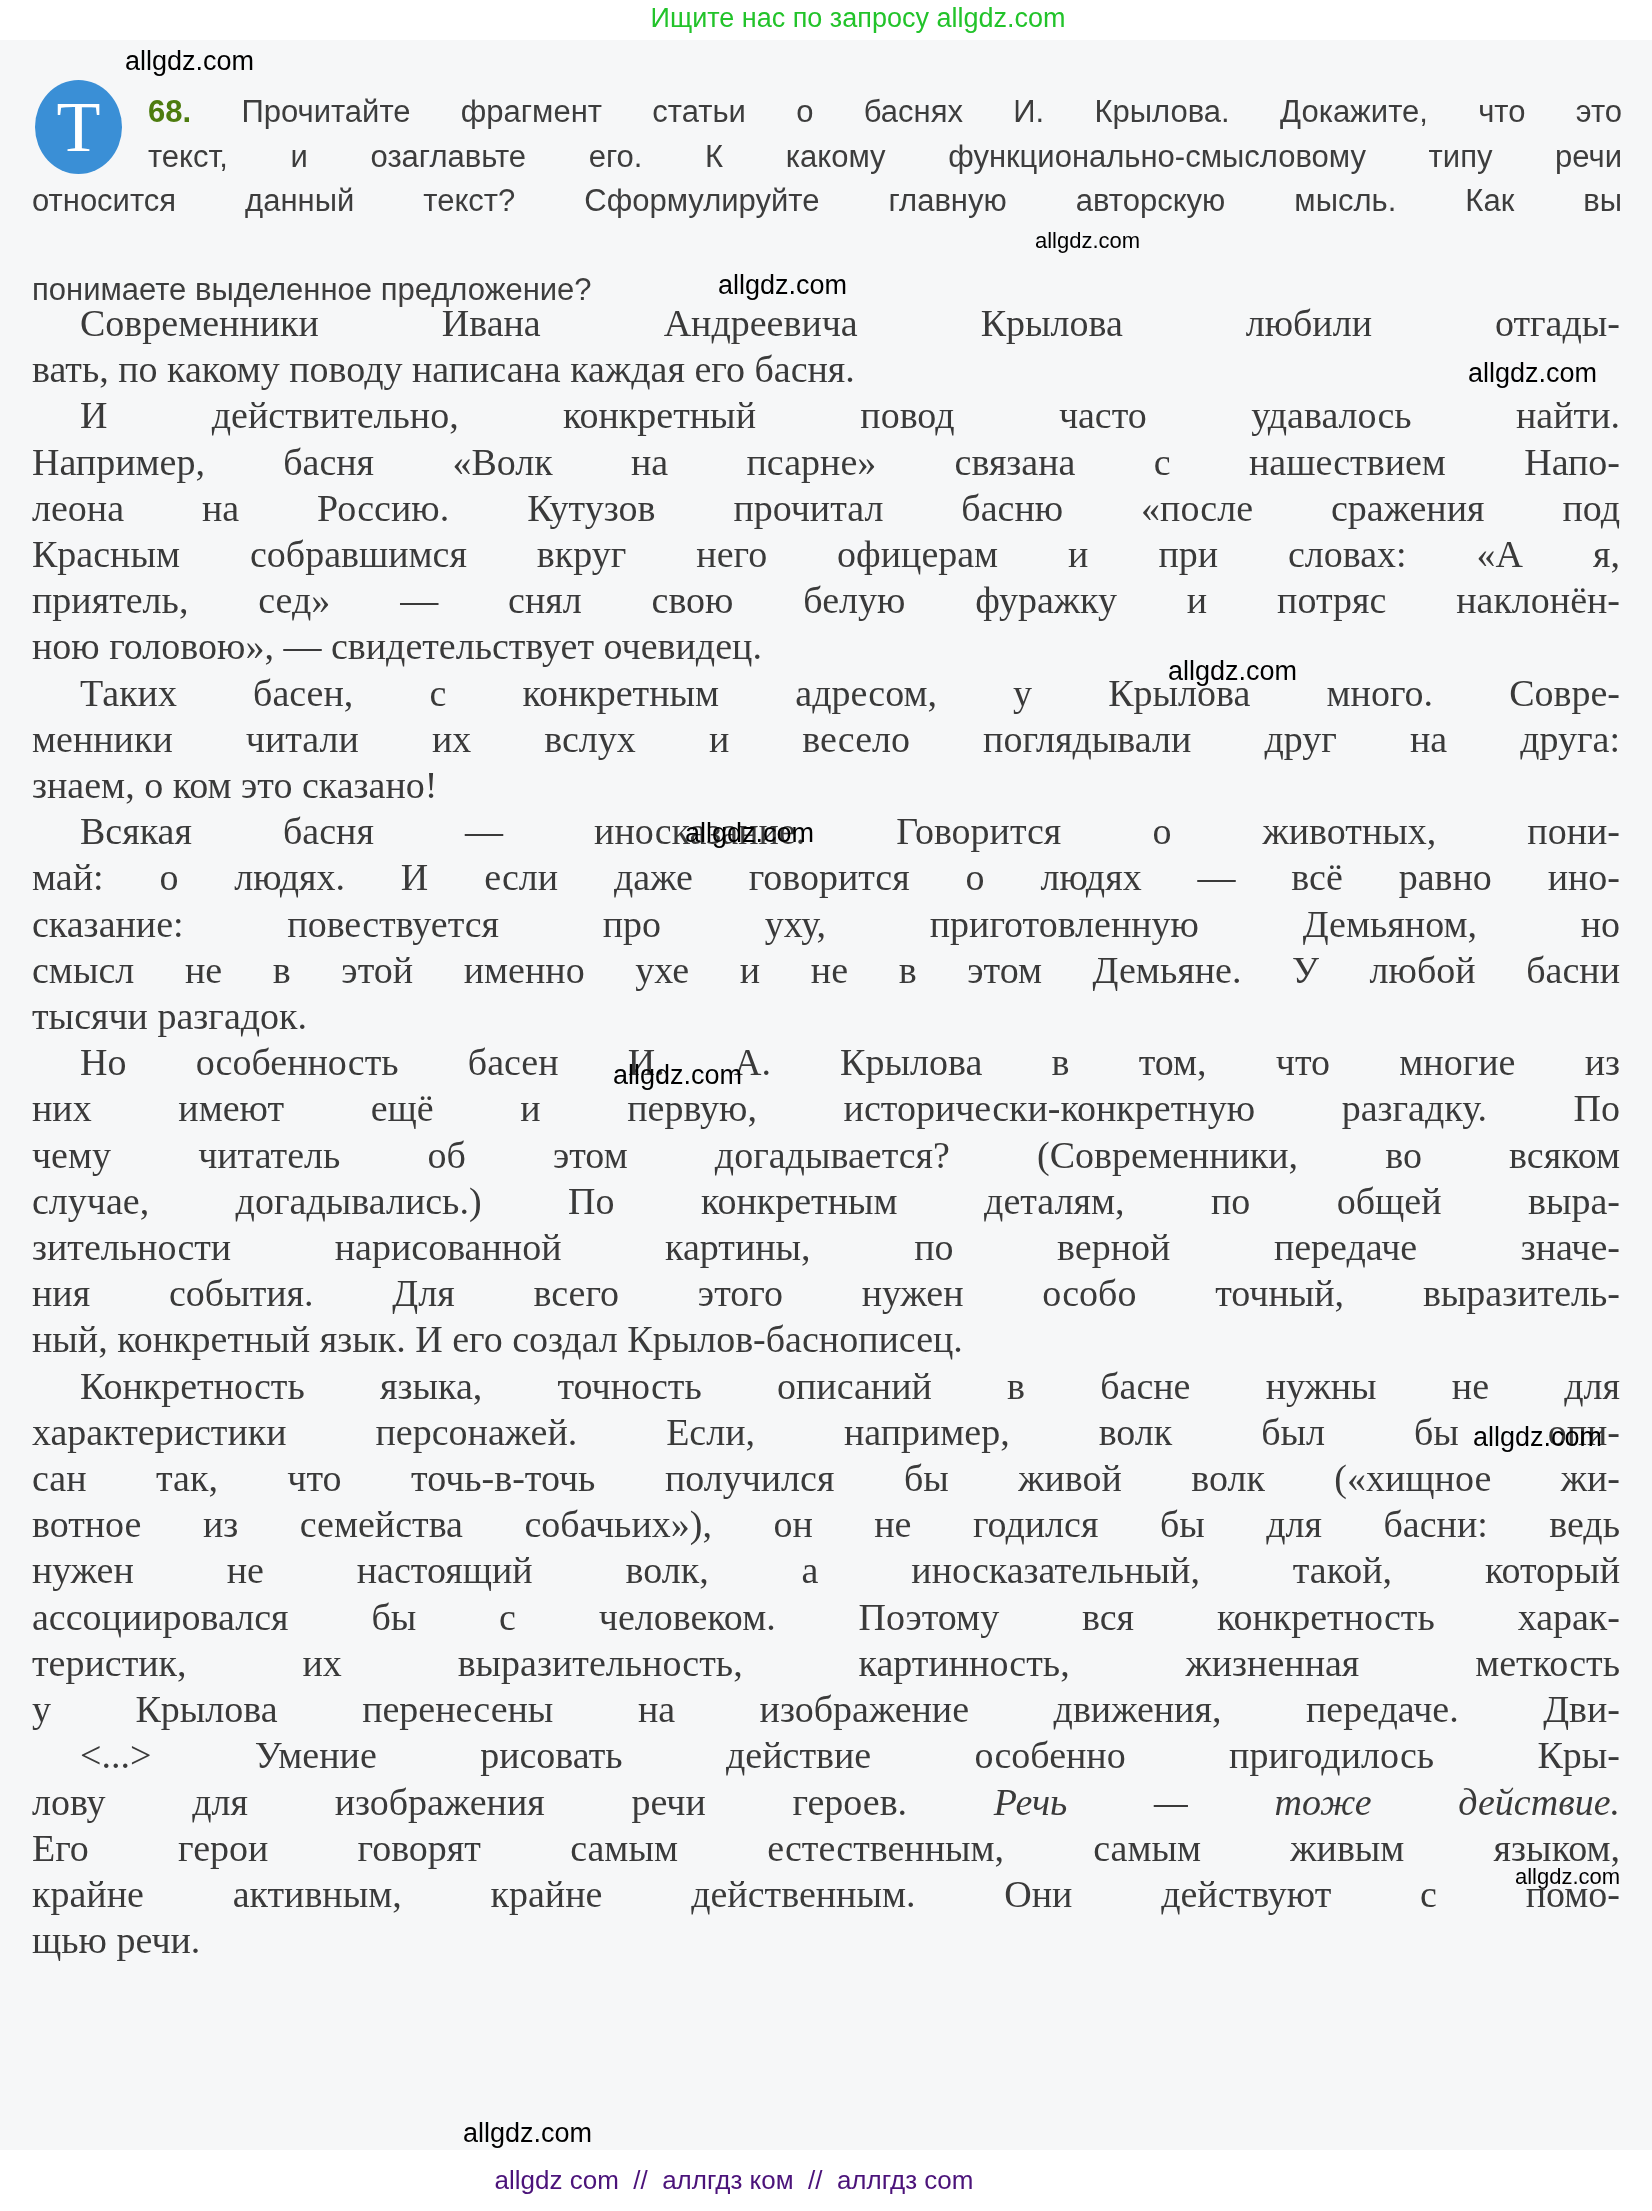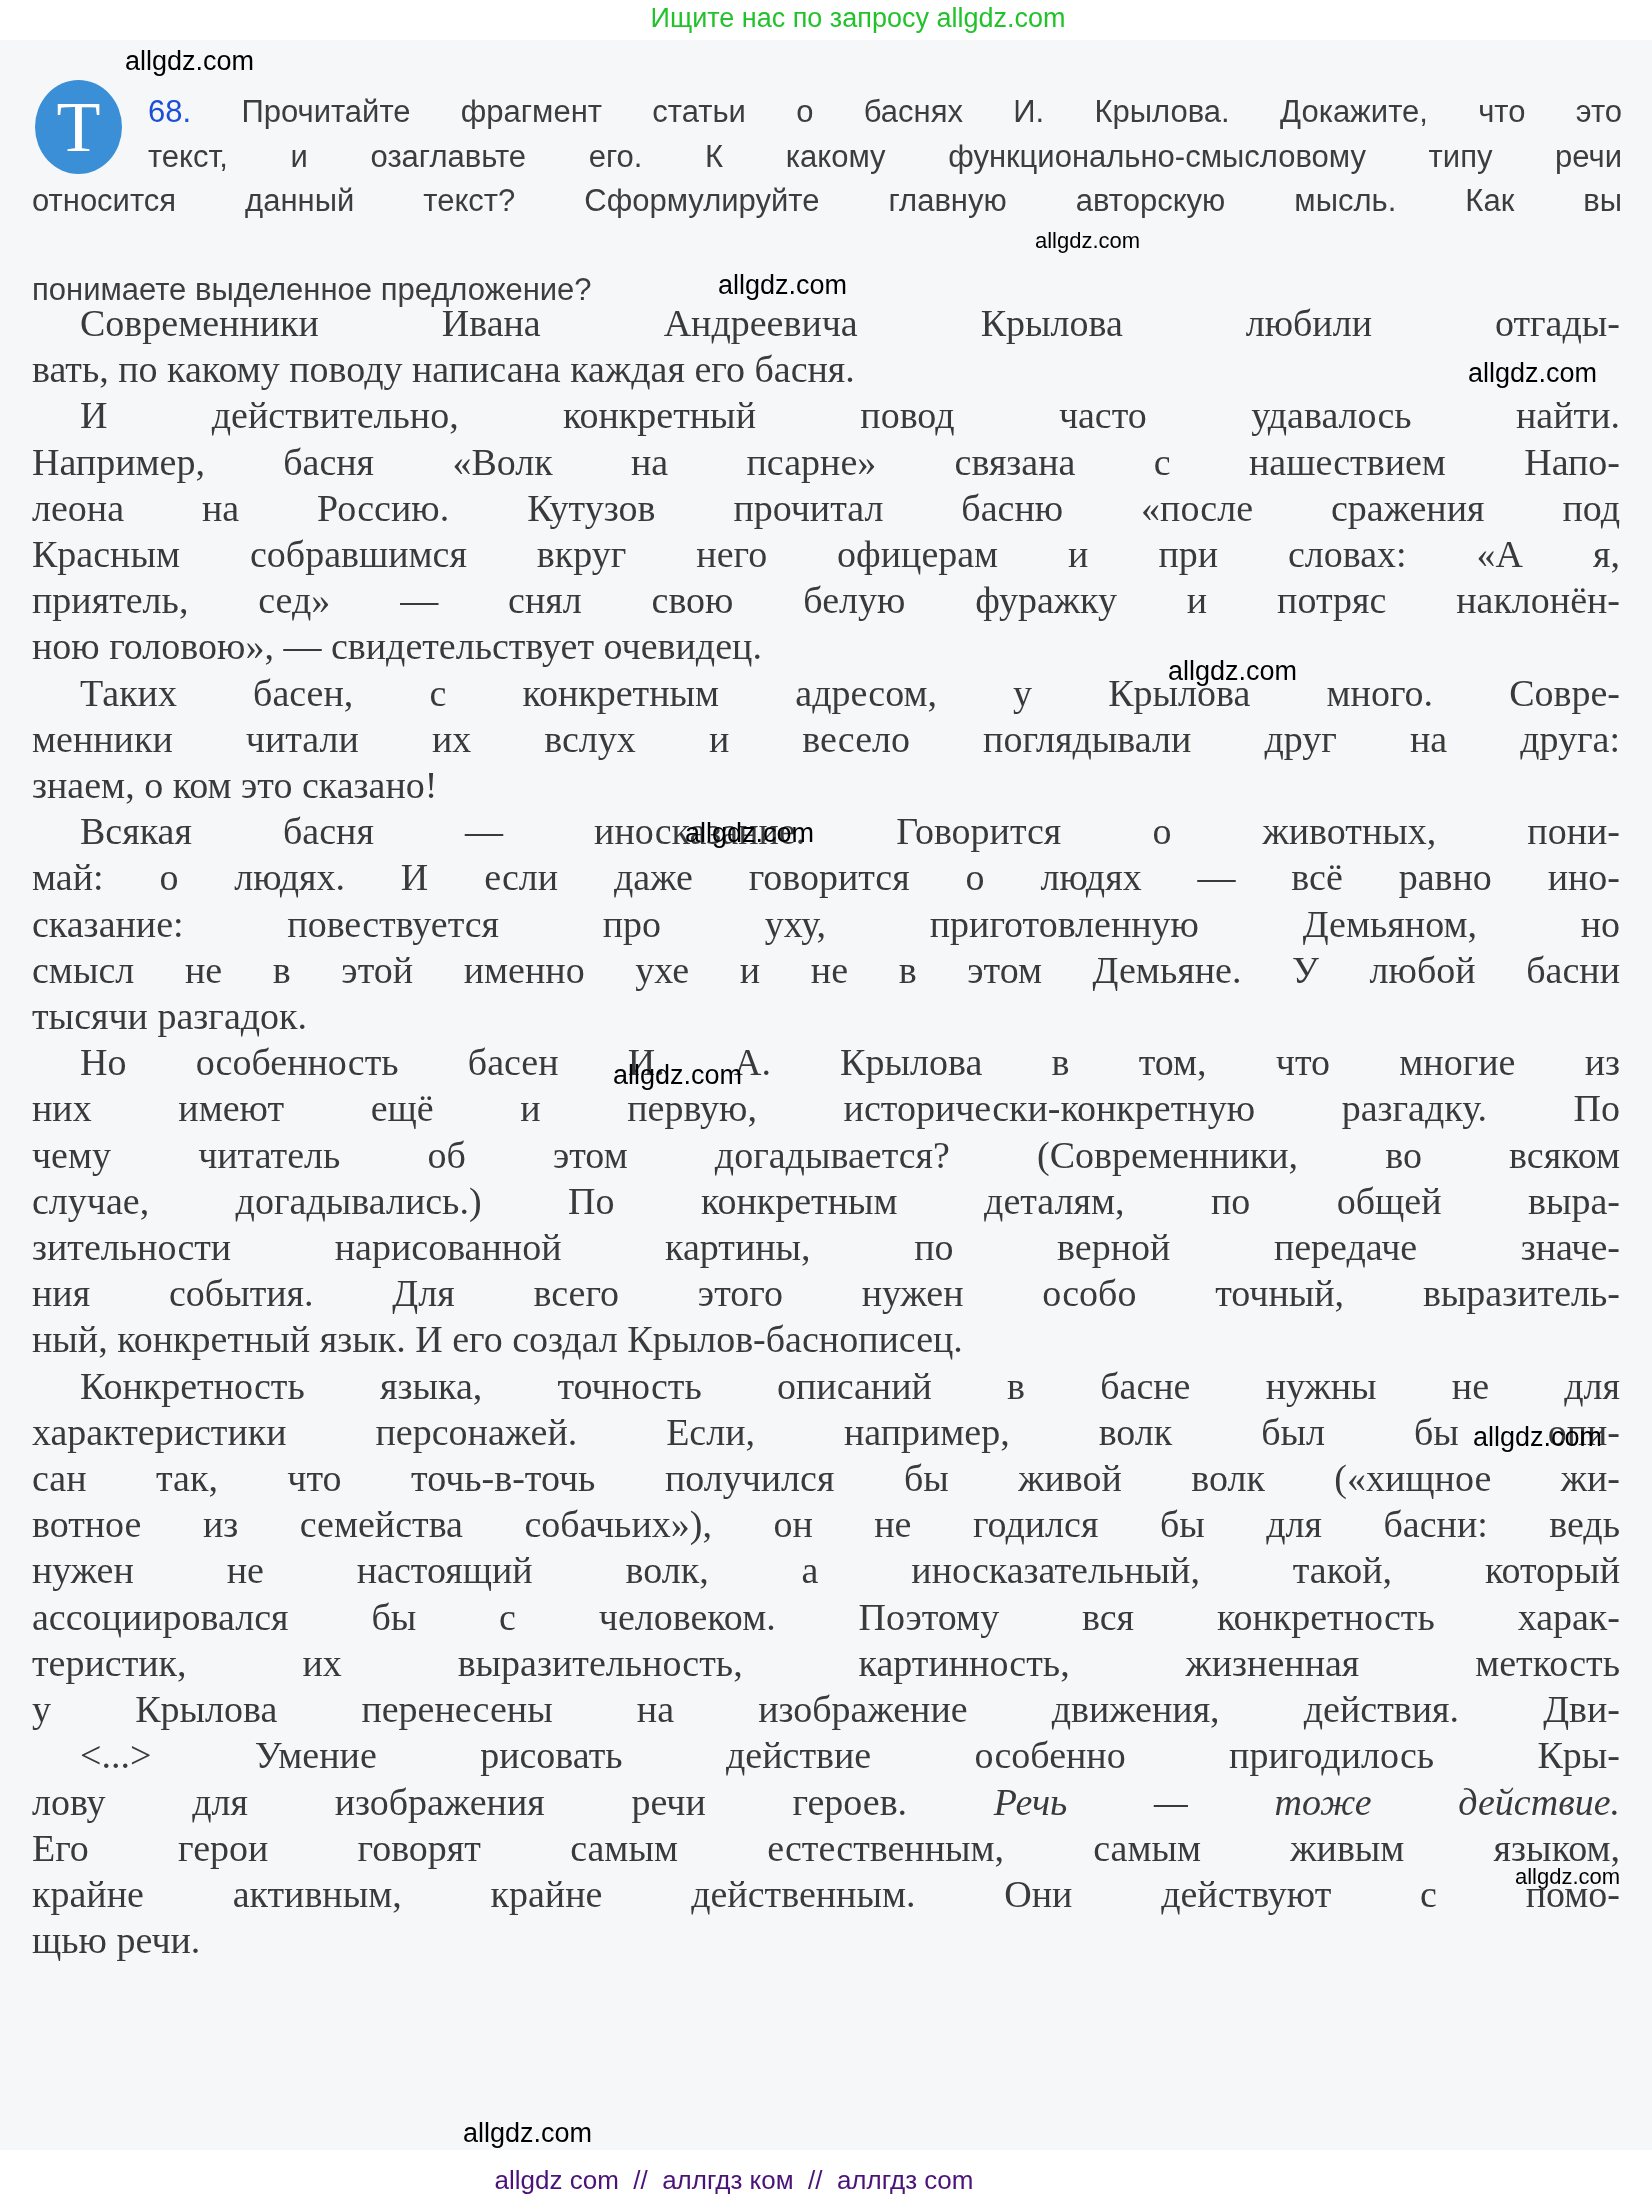--- a/index.html
+++ b/index.html
@@ -21,21 +21,21 @@
     position: absolute; left: 35px; top: 80px; width: 87px; height: 94px;
     border-radius: 50%; background: #3a8fd6;
     color: #ffffff; font-family: "Liberation Serif", serif; font-size: 72px;
     line-height: 94px; text-align: center;
   }
   .task {
     position: absolute; left: 32px; top: 90px; width: 1590px;
     font-family: "Liberation Sans", sans-serif; font-size: 31px; line-height: 44.5px;
     color: #3d3d3d; text-align: justify; text-align-last: left;
   }
-  .task .num { color: #1d4ed8; font-weight: normal; }
+  .task .num { color: #4d7c0f; font-weight: bold; }
   .task .first { padding-left: 116px; }
   .task .line { display: block; text-align: justify; text-align-last: justify; }
   .task .line.last { text-align-last: left; margin-top: 44px; }
   .body-text {
     position: absolute; left: 32px; top: 300px; width: 1588px;
     font-family: "Liberation Serif", serif; font-size: 38px; line-height: 46.2px;
     color: #3a3a3a;
   }
   .body-text .line { display: block; text-align: justify; text-align-last: justify; white-space: nowrap; font-family: Liberation Serif, serif; }
   .body-text .line.end { text-align-last: left; }
@@ -100,21 +100,21 @@
   <span class="line">ния события. Для всего этого нужен особо точный, выразитель-</span>
   <span class="line end">ный, конкретный язык. И его создал Крылов-баснописец.</span>
 
   <span class="line indent">Конкретность языка, точность описаний в басне нужны не для</span>
   <span class="line">характеристики персонажей. Если, например, волк был бы опи-</span>
   <span class="line">сан так, что точь-в-точь получился бы живой волк («хищное жи-</span>
   <span class="line">вотное из семейства собачьих»), он не годился бы для басни: ведь</span>
   <span class="line">нужен не настоящий волк, а иносказательный, такой, который</span>
   <span class="line">ассоциировался бы с человеком. Поэтому вся конкретность харак-</span>
   <span class="line">теристик, их выразительность, картинность, жизненная меткость</span>
-  <span class="line">у Крылова перенесены на изображение движения, действия. Дви-</span>
+  <span class="line">у Крылова перенесены на изображение движения, передаче. Дви-</span>
 
   <span class="line indent">&lt;...&gt; Умение рисовать действие особенно пригодилось Кры-</span>
   <span class="line"><span>лову для изображения речи героев. </span><em>Речь — тоже действие.</em></span>
   <span class="line">Его герои говорят самым естественным, самым живым языком,</span>
   <span class="line">крайне активным, крайне действенным. Они действуют с помо-</span>
   <span class="line end">щью речи.</span>
 </div>
 
 <div class="wm" style="left:125px;top:46px;">allgdz.com</div>
 <div class="wm" style="left:1035px;top:226px;font-size:22px;">allgdz.com</div>

